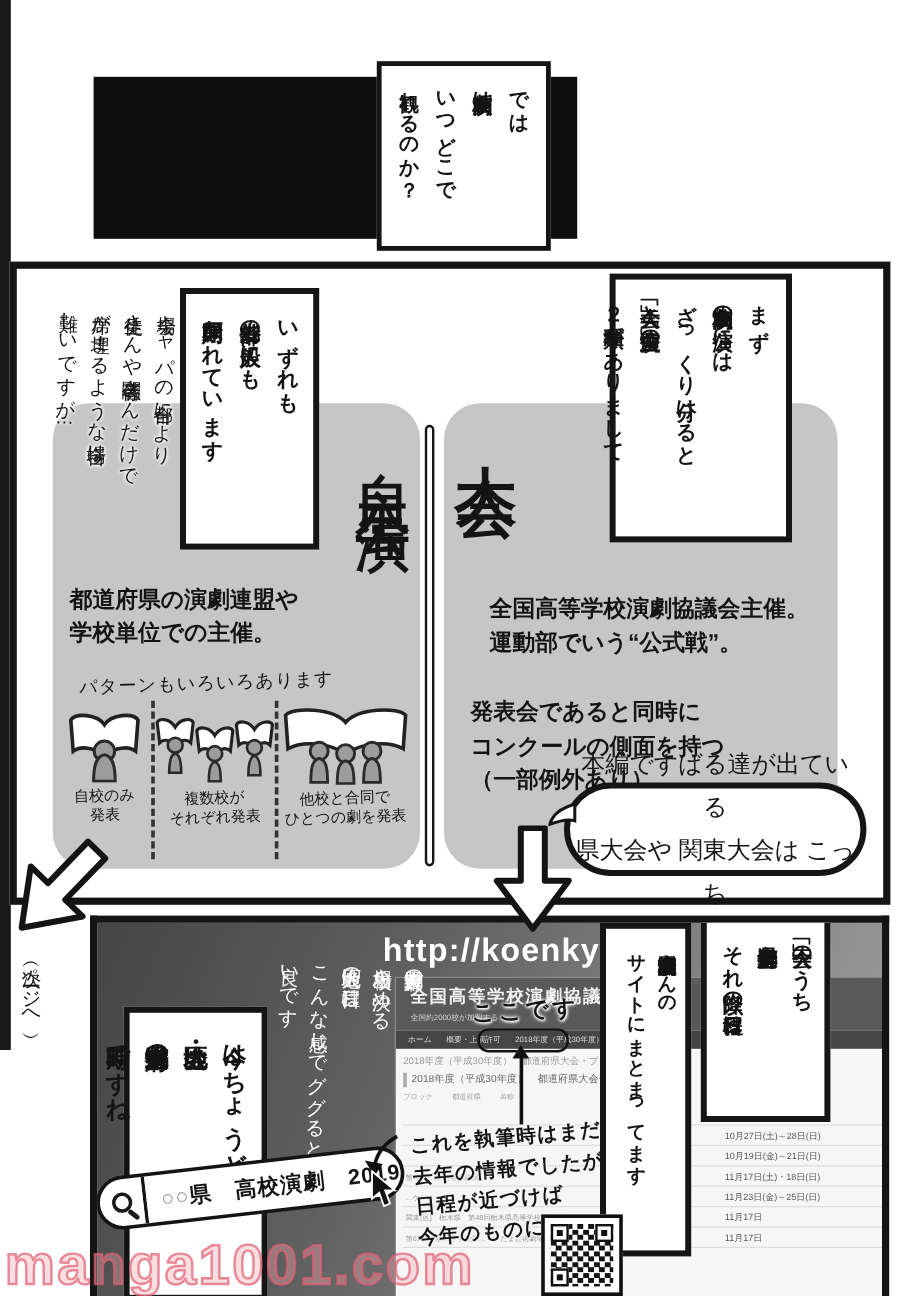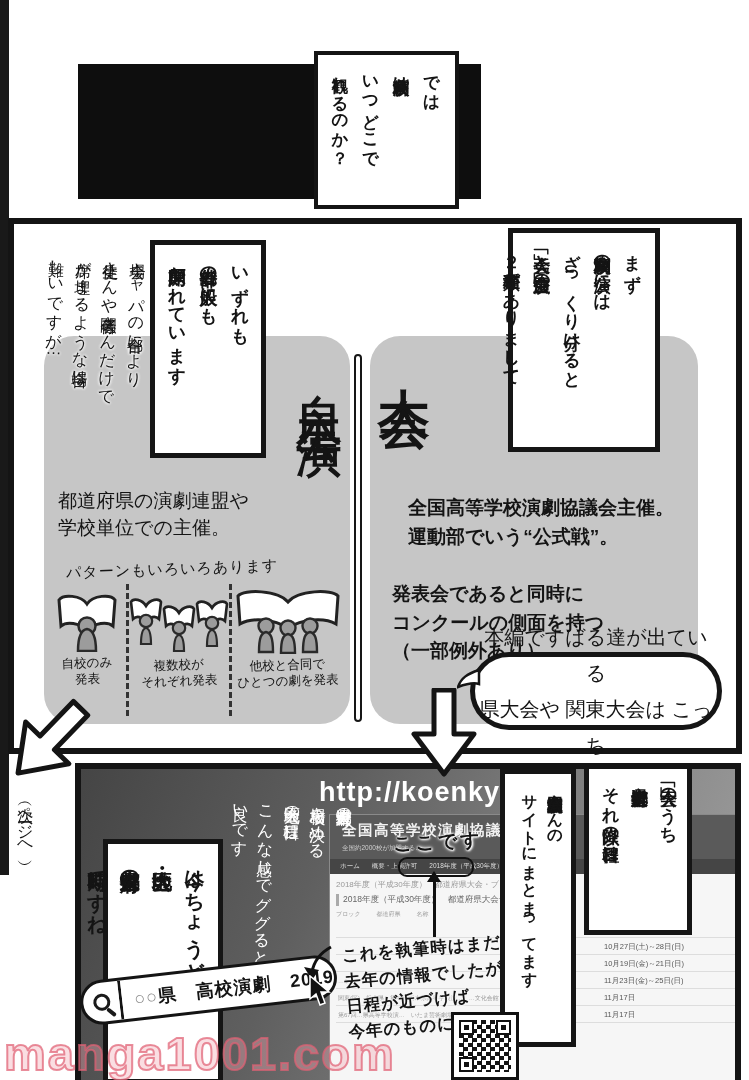--- a/index.html
+++ b/index.html
@@ -26,21 +26,21 @@
            padding:10px 6px;font-size:17.5px;font-weight:700;line-height:1.8;z-index:3;}
   .introbox{left:494px;top:4px;width:152px;height:224px;background:#fff;border:5px solid #151515;
             padding:10px 8px;font-size:17px;font-weight:700;line-height:1.78;z-index:3;}
   .graypanel{background:#c6c6c6;border-radius:30px;}
   .jishu{left:30px;top:112px;width:306px;height:388px;}
   .taikai{left:356px;top:112px;width:328px;height:388px;}
   .divider{left:340px;top:130px;width:8px;height:368px;background:#fff;border:2.5px solid #161616;
            border-radius:5px;z-index:2;}
   .jishu-title{right:8px;top:22px;font-size:45px;font-weight:700;letter-spacing:12px;line-height:1;}
   .taikai-title{left:8px;top:10px;font-size:52px;font-weight:700;letter-spacing:10px;line-height:1;}
-  .jishu-desc{left:14px;top:152px;font-size:19px;font-weight:400;line-height:1.4;}
+  .jishu-desc{left:14px;top:152px;font-size:19px;font-weight:700;line-height:1.4;}
   .patterns-note{left:22px;top:224px;font-size:15px;letter-spacing:1px;transform:rotate(-2deg);}
   .icon-row{left:4px;top:248px;width:296px;height:132px;display:flex;}
   .icon-cell{flex:1;display:flex;flex-direction:column;align-items:center;padding-top:2px;}
   .icon-cell+.icon-cell{border-left:3px dashed #333;}
   .icon-svg{display:block;}
   .icon-label{font-size:12.5px;line-height:1.3;text-align:center;margin-top:3px;transform:rotate(-2deg);}
   .taikai-desc1{left:38px;top:158px;font-size:19px;font-weight:700;line-height:1.5;}
   .taikai-desc2{left:22px;top:244px;font-size:19px;font-weight:700;line-height:1.5;}
   .bubble2{left:456px;top:428px;width:252px;height:78px;background:#fff;border:5px solid #151515;
            border-radius:40px;display:flex;align-items:center;justify-content:center;text-align:center;
@@ -249,20 +249,24 @@
           </div>
         <div class="srow">
             <span class="frag"></span>
             <span class="date">10月27日(土)～28日(日)</span>
           </div>
         <div class="srow">
             <span class="frag"></span>
             <span class="date">10月19日(金)～21日(日)</span>
           </div>
         <div class="srow">
+            <span class="frag">第72回…県高等学校演…</span>
+            <span class="date">11月17日(土)・18日(日)</span>
+          </div>
+        <div class="srow">
             <span class="frag">…ケン</span>
             <span class="date">11月23日(金)～25日(日)</span>
           </div>
         <div class="srow">
             <span class="frag">関東(区)　栃木県　第48回栃木県高等学校演…　…文化会館 大ホール</span>
             <span class="date">11月17日</span>
           </div>
         <div class="srow">
             <span class="frag">第67回…県高等学校演…　いたま芸術劇場</span>
             <span class="date">11月17日</span>

